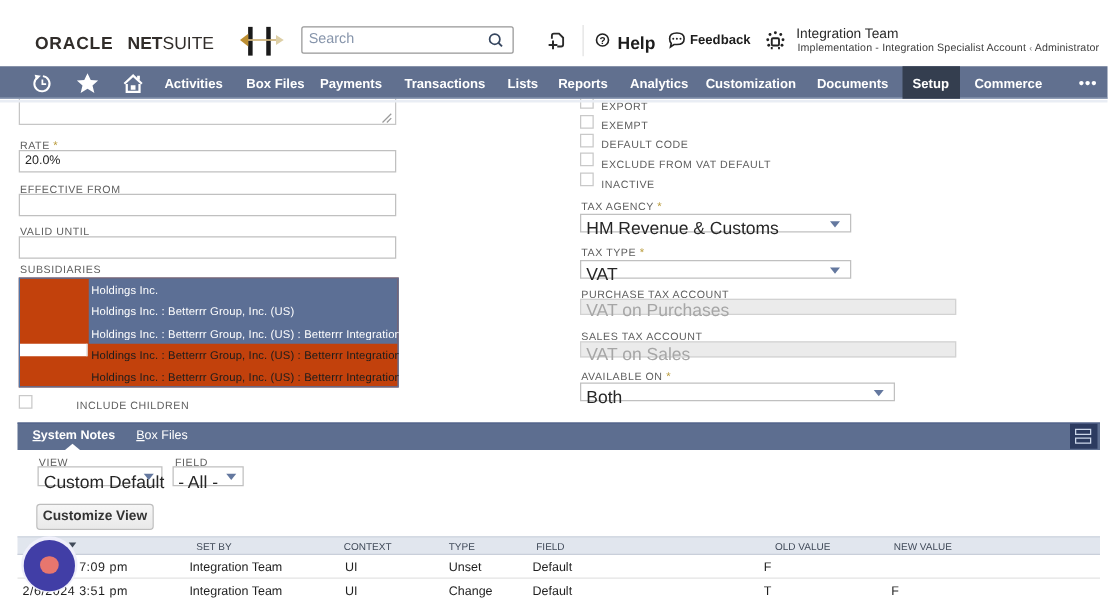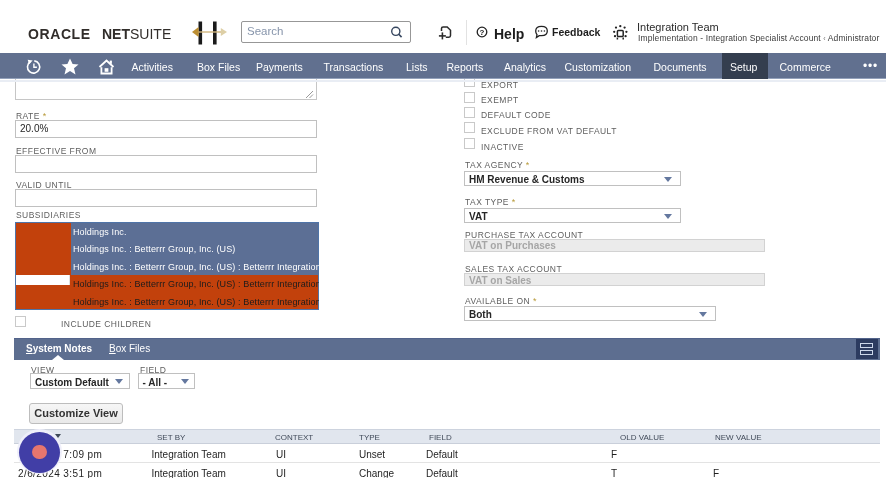--- a/index.html
+++ b/index.html
@@ -5,21 +5,21 @@
   * { margin:0; padding:0; box-sizing:border-box; }
   html,body { width:886px; height:478px; overflow:hidden; background:#fff;
     font-family:"Liberation Sans", sans-serif; }
   .abs { position:absolute; }
   .lbl { position:absolute; font-size:8.5px; color:#5e5e5e; letter-spacing:0.45px; white-space:nowrap; }
   .req { color:#b89a3a; font-size:9px; }
   .inp { position:absolute; background:#fff; border:1px solid #c0c0c0; }
   .inptext { font-size:10px; color:#262626; padding:2px 0 0 4px; }
   .cb { position:absolute; width:11px; height:11px; background:#fff; border:1px solid #c9c9c9; }
   .ddl { position:absolute; background:#fff; border:1px solid #c0c0c0; }
-  .ddl .txt { position:absolute; left:4px; top:2.5px; font-size:10px; color:#262626; white-space:nowrap;font-weight:bold; }
+  .ddl .txt { position:absolute; left:4px; top:2.5px; font-size:14px; color:#262626; white-space:nowrap; }
   .arrow { position:absolute; width:0; height:0; border-left:4.5px solid transparent;
     border-right:4.5px solid transparent; border-top:5.5px solid #64789f; }
   .dis { background:#ebebeb; border:1px solid #d2d2d2; }
   .dis .txt { color:#a6a6a6; }
 </style>
 </head>
 <body>
 <div class="abs" style="left:0;top:12px;width:886px;height:478px;">
 
   <div class="abs" style="left:0;top:0;width:886px;height:41px;background:#fff;"></div>
@@ -86,21 +86,21 @@
   </svg>
   <svg class="abs" style="left:61px;top:46px;z-index:6;" width="18" height="18" viewBox="0 0 18 18">
     <polygon points="9,0.5 11.6,6 17.5,6.4 13,10.3 14.5,16.4 9,13 3.5,16.4 5,10.3 0.5,6.4 6.4,6" fill="#fff"></polygon>
   </svg>
   <svg class="abs" style="left:97px;top:46px;z-index:6;" width="19" height="18" viewBox="0 0 19 18">
     <path d="M2.5 9 L9.5 2.5 L16.5 9" fill="none" stroke="#fff" stroke-width="1.8"></path>
     <path d="M4.4 9.2 L4.4 15.5 L14.6 15.5 L14.6 9.2" fill="none" stroke="#fff" stroke-width="1.8"></path>
     <rect x="7.6" y="10.2" width="3.8" height="3.6" fill="#fff"></rect>
     <rect x="12.7" y="2.6" width="2.2" height="3.2" fill="#fff"></rect>
   </svg>
-  <div class="abs" style="left:0;top:41px;width:851px;height:27px;font-size:10.5px;font-weight:normal;color:#fff;z-index:6;">
+  <div class="abs" style="left:0;top:41px;width:851px;height:27px;font-size:10.5px;font-weight:bold;color:#fff;z-index:6;">
     <span class="abs" style="left:131.5px;top:7.5px;">Activities</span>
     <span class="abs" style="left:197px;top:7.5px;">Box Files</span>
     <span class="abs" style="left:256px;top:7.5px;">Payments</span>
     <span class="abs" style="left:323.5px;top:7.5px;">Transactions</span>
     <span class="abs" style="left:406px;top:7.5px;">Lists</span>
     <span class="abs" style="left:446.5px;top:7.5px;text-align:right;">Reports</span>
     <span class="abs" style="left:504px;top:7.5px;">Analytics</span>
     <span class="abs" style="left:564.5px;top:7.5px;">Customization</span>
     <span class="abs" style="left:653.5px;top:7.5px;">Documents</span>
     <span class="abs" style="left:722px;top:0;width:46px;height:26px;background:#343e4f;"></span>

